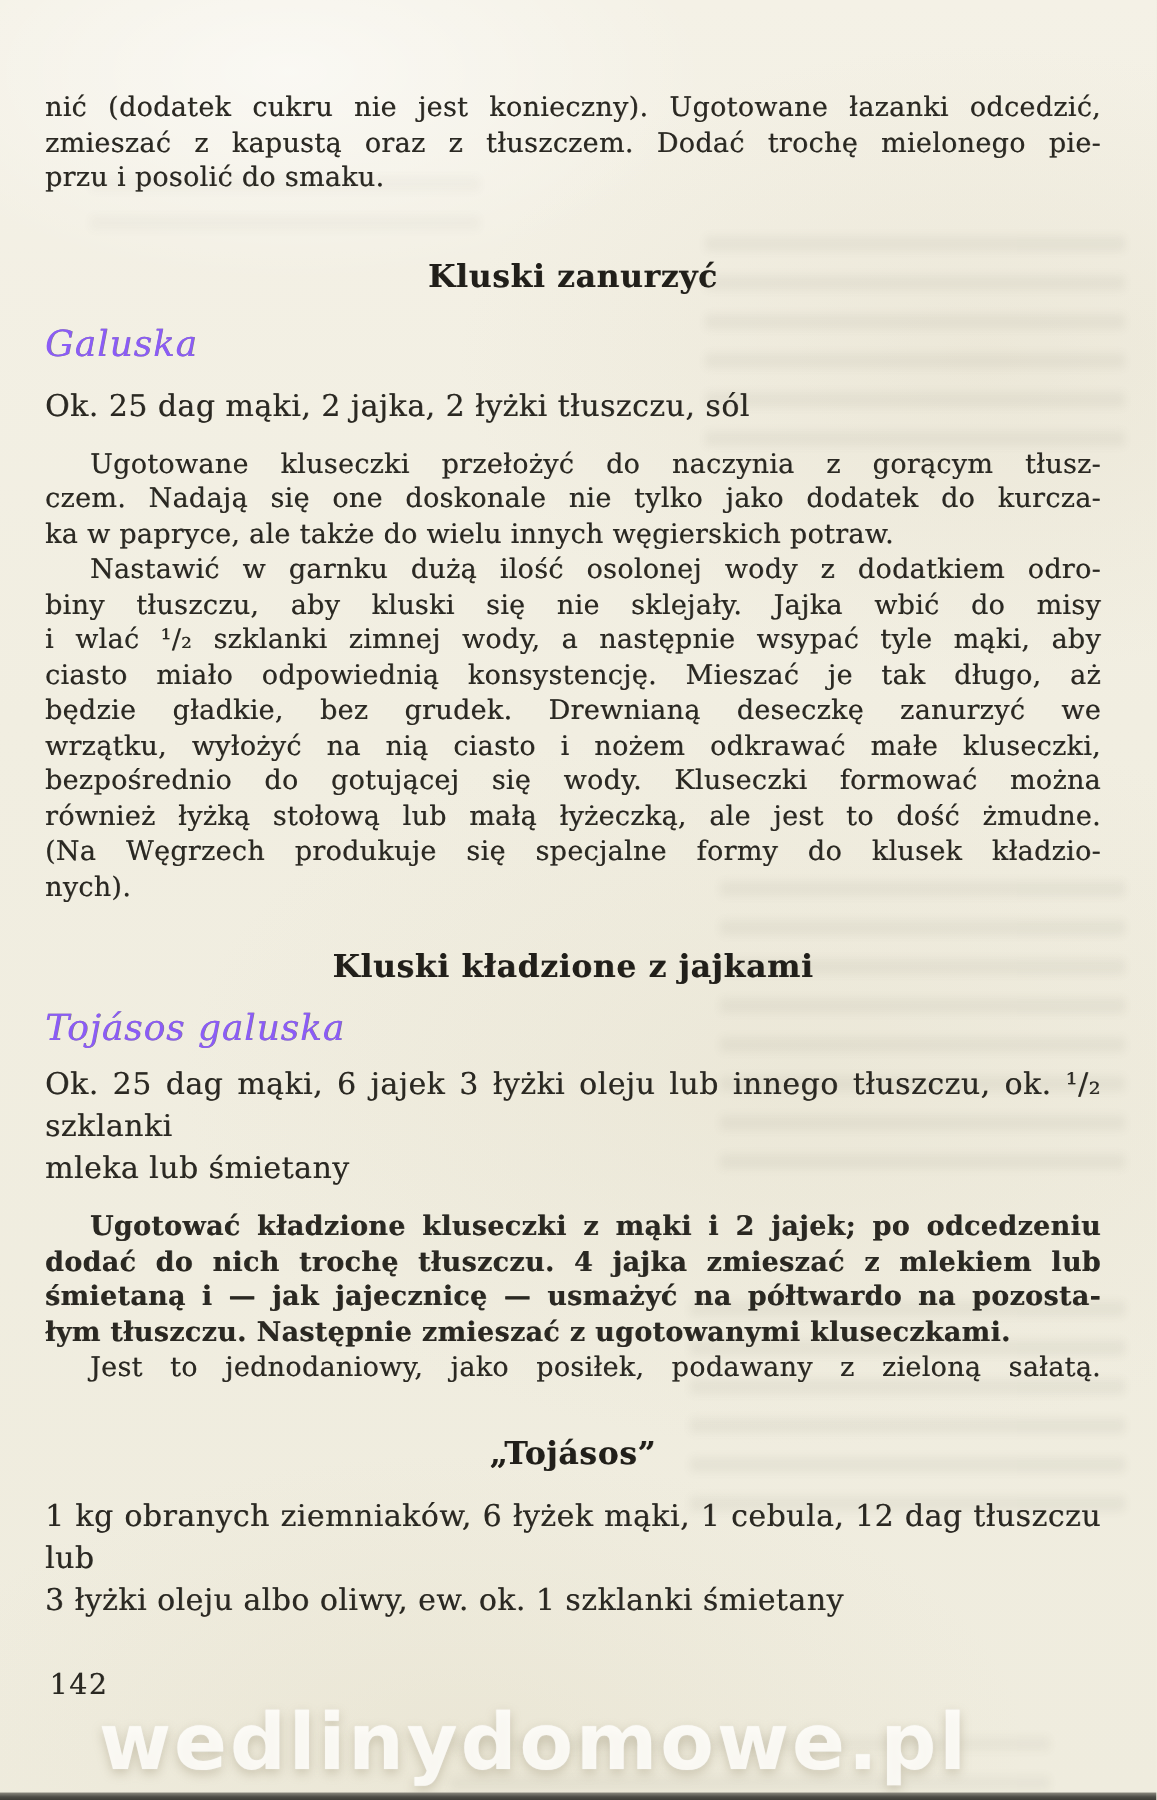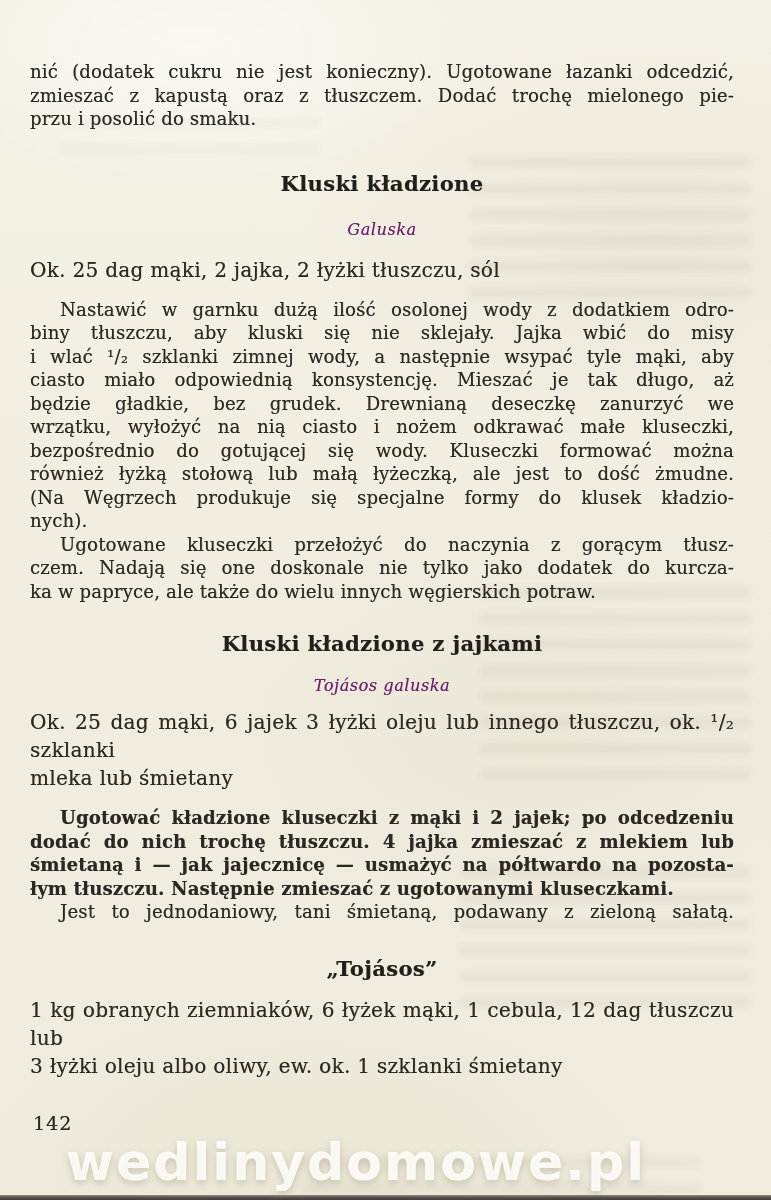--- a/index.html
+++ b/index.html
@@ -65,26 +65,25 @@
 
   .heading {
     text-align: center;
     font-weight: bold;
     font-size: 21px;
     line-height: 26px;
     letter-spacing: 0.4px;
     color: #211f1a;
   }
   .subheading {
-    text-align: center;
     font-style: italic;
-    font-size: 16px;
+    font-size: 24px;
     line-height: 25px;
     letter-spacing: 0.6px;
-    color: #701a75;
+    color: #8b5cf6;
   }
   .ingr-line {
     font-size: 20px;
     line-height: 28px;
     letter-spacing: 0.3px;
     text-align: justify;
     text-align-last: justify;
   }
   .ingr-line.last-left { text-align-last: left; }
 
@@ -148,56 +147,56 @@
 <div class="ghost g3"></div>
 <div class="ghost g4"></div>
 <div class="ghost g5"></div>
 
 <div id="text-column">
     <div class="text-block">
       <div class="body-line">nić (dodatek cukru nie jest konieczny). Ugotowane łazanki odcedzić,</div>
       <div class="body-line">zmieszać z kapustą oraz z tłuszczem. Dodać trochę mielonego pie-</div>
       <div class="body-line last-left">przu i posolić do smaku.</div>
     </div>
-    <div class="heading">Kluski kładzione</div>
+    <div class="heading">Kluski zanurzyć</div>
     <div class="subheading">Galuska</div>
     <div class="text-block">
       <div class="ingr-line last-left">Ok. 25 dag mąki, 2 jajka, 2 łyżki tłuszczu, sól</div>
+    </div>
+    <div class="text-block">
+      <div class="body-line first-indent">Ugotowane kluseczki przełożyć do naczynia z gorącym tłusz-</div>
+      <div class="body-line">czem. Nadają się one doskonale nie tylko jako dodatek do kurcza-</div>
+      <div class="body-line last-left">ka w papryce, ale także do wielu innych węgierskich potraw.</div>
     </div>
     <div class="text-block">
       <div class="body-line first-indent">Nastawić w garnku dużą ilość osolonej wody z dodatkiem odro-</div>
       <div class="body-line">biny tłuszczu, aby kluski się nie sklejały. Jajka wbić do misy</div>
       <div class="body-line">i wlać ¹/₂ szklanki zimnej wody, a następnie wsypać tyle mąki, aby</div>
       <div class="body-line">ciasto miało odpowiednią konsystencję. Mieszać je tak długo, aż</div>
       <div class="body-line">będzie gładkie, bez grudek. Drewnianą deseczkę zanurzyć we</div>
       <div class="body-line">wrzątku, wyłożyć na nią ciasto i nożem odkrawać małe kluseczki,</div>
       <div class="body-line">bezpośrednio do gotującej się wody. Kluseczki formować można</div>
       <div class="body-line">również łyżką stołową lub małą łyżeczką, ale jest to dość żmudne.</div>
       <div class="body-line">(Na Węgrzech produkuje się specjalne formy do klusek kładzio-</div>
       <div class="body-line last-left">nych).</div>
     </div>
-    <div class="text-block">
-      <div class="body-line first-indent">Ugotowane kluseczki przełożyć do naczynia z gorącym tłusz-</div>
-      <div class="body-line">czem. Nadają się one doskonale nie tylko jako dodatek do kurcza-</div>
-      <div class="body-line last-left">ka w papryce, ale także do wielu innych węgierskich potraw.</div>
-    </div>
     <div class="heading">Kluski kładzione z jajkami</div>
     <div class="subheading">Tojásos galuska</div>
     <div class="text-block">
       <div class="ingr-line">Ok. 25 dag mąki, 6 jajek 3 łyżki oleju lub innego tłuszczu, ok. ¹/₂ szklanki</div>
       <div class="ingr-line last-left">mleka lub śmietany</div>
     </div>
     <div class="text-block">
       <div class="body-line first-indent">Ugotować kładzione kluseczki z mąki i 2 jajek; po odcedzeniu</div>
       <div class="body-line">dodać do nich trochę tłuszczu. 4 jajka zmieszać z mlekiem lub</div>
       <div class="body-line">śmietaną i — jak jajecznicę — usmażyć na półtwardo na pozosta-</div>
       <div class="body-line last-left">łym tłuszczu. Następnie zmieszać z ugotowanymi kluseczkami.</div>
     </div>
     <div class="text-block">
-      <div class="body-line first-indent">Jest to jednodaniowy, tani śmietaną, podawany z zieloną sałatą.</div>
+      <div class="body-line first-indent">Jest to jednodaniowy, jako posiłek, podawany z zieloną sałatą.</div>
     </div>
     <div class="heading">„Tojásos”</div>
     <div class="text-block">
       <div class="ingr-line">1 kg obranych ziemniaków, 6 łyżek mąki, 1 cebula, 12 dag tłuszczu lub</div>
       <div class="ingr-line last-left">3 łyżki oleju albo oliwy, ew. ok. 1 szklanki śmietany</div>
     </div>
   </div>
 
 <div id="page-number">142</div>
 <div id="watermark">wedlinydomowe.pl</div>

